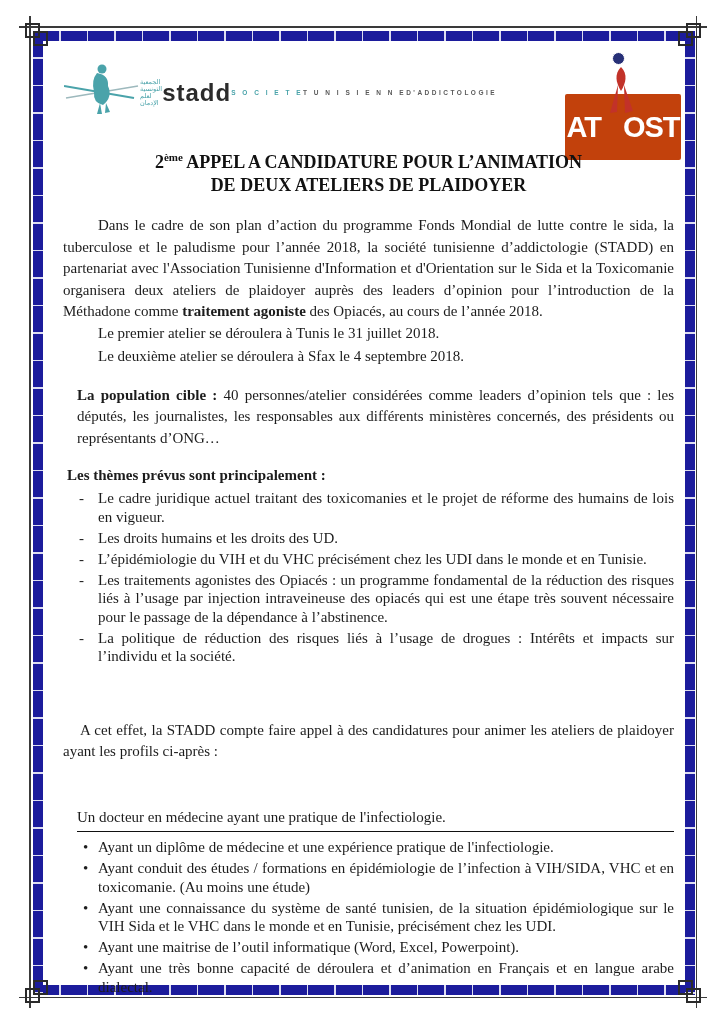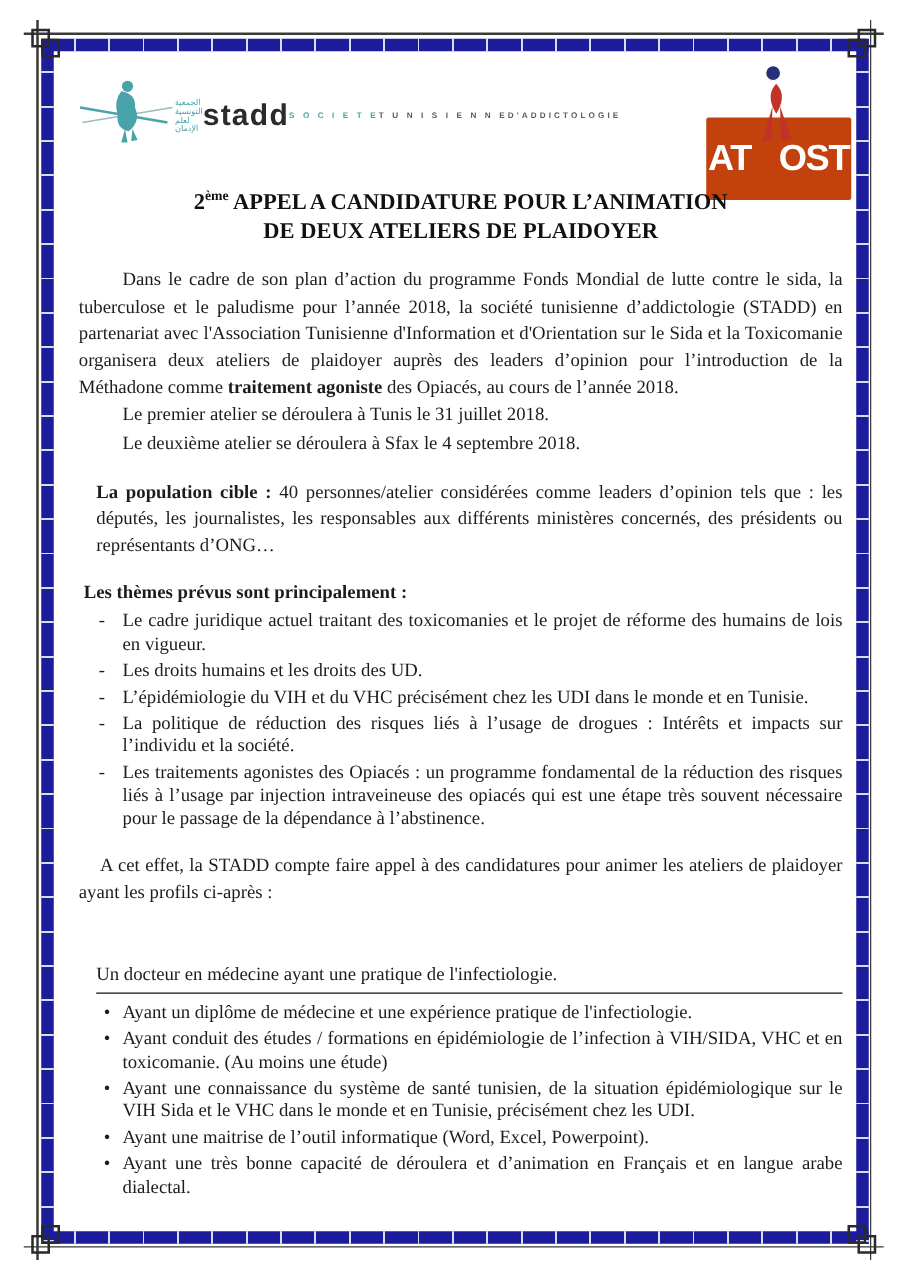--- a/index.html
+++ b/index.html
@@ -54,21 +54,21 @@
   .title sup{font-size:11px;}
   p{margin:0;}
   .just{text-align:justify;}
   .indent{text-indent:35px;}
   .pop{margin-top:17px;margin-left:14px;}
   .themes-head{margin-top:16px;margin-left:4px;font-weight:bold;}
   ul{list-style:none;margin:0;padding:0;line-height:18.5px;}
   ul li{position:relative;padding-left:35px;text-align:justify;margin-top:2.5px;}
   .dash-list li::before{content:"-";position:absolute;left:16px;top:0;}
   .bullet-list li::before{content:"\2022";position:absolute;left:20px;top:0;}
-  .appel{margin-top:18px;text-indent:17px;}
+  .appel{margin-top:54px;text-indent:17px;}
   .profile-head{margin:44px 0 6px 14px;font-size:15px;font-weight:normal;
     border-bottom:1.7px solid #111;padding-bottom:3px;}
 </style>
 </head>
 <body>
 
 <div class="page">
 
   <div class="ol ol-top"></div>
   <div class="ol ol-bottom"></div>
@@ -137,22 +137,22 @@
     <p class="indent">Le premier atelier se déroulera à Tunis le 31 juillet 2018.</p>
     <p class="indent" style="margin-top:2px">Le deuxième atelier se déroulera à Sfax le 4 septembre 2018.</p>
 
     <p class="pop just"><b>La population cible :</b><span> 40 personnes/atelier considérées comme leaders d’opinion tels que : les députés, les journalistes, les responsables aux différents ministères concernés, des présidents ou représentants d’ONG…</span></p>
 
     <p class="themes-head">Les thèmes prévus sont principalement :</p>
     <ul class="dash-list">
       <li>Le cadre juridique actuel traitant des toxicomanies et le projet de réforme des humains de lois en vigueur.</li>
       <li>Les droits humains et les droits des UD.</li>
       <li>L’épidémiologie du VIH et du VHC précisément chez les UDI dans le monde et en Tunisie.</li>
+      <li>Les traitements agonistes des Opiacés : un programme fondamental de la réduction des risques liés à l’usage par injection intraveineuse des opiacés qui est une étape très souvent nécessaire pour le passage de la dépendance à l’abstinence.</li>
       <li>La politique de réduction des risques liés à l’usage de drogues : Intérêts et impacts sur l’individu et la société.</li>
-      <li>Les traitements agonistes des Opiacés : un programme fondamental de la réduction des risques liés à l’usage par injection intraveineuse des opiacés qui est une étape très souvent nécessaire pour le passage de la dépendance à l’abstinence.</li>
     </ul>
 
     <p class="appel just">A cet effet, la STADD compte faire appel à des candidatures pour animer les ateliers de plaidoyer ayant les profils ci-après :</p>
 
     <h2 class="profile-head">Un docteur en médecine ayant une pratique de l'infectiologie.</h2>
     <ul class="bullet-list">
       <li>Ayant un diplôme de médecine et une expérience pratique de l'infectiologie.</li>
       <li>Ayant conduit des études / formations en épidémiologie de l’infection à VIH/SIDA, VHC et en toxicomanie. (Au moins une étude)</li>
       <li>Ayant une connaissance du système de santé tunisien, de la situation épidémiologique sur le VIH Sida et le VHC dans le monde et en Tunisie, précisément chez les UDI.</li>
       <li>Ayant une maitrise de l’outil informatique (Word, Excel, Powerpoint).</li>

